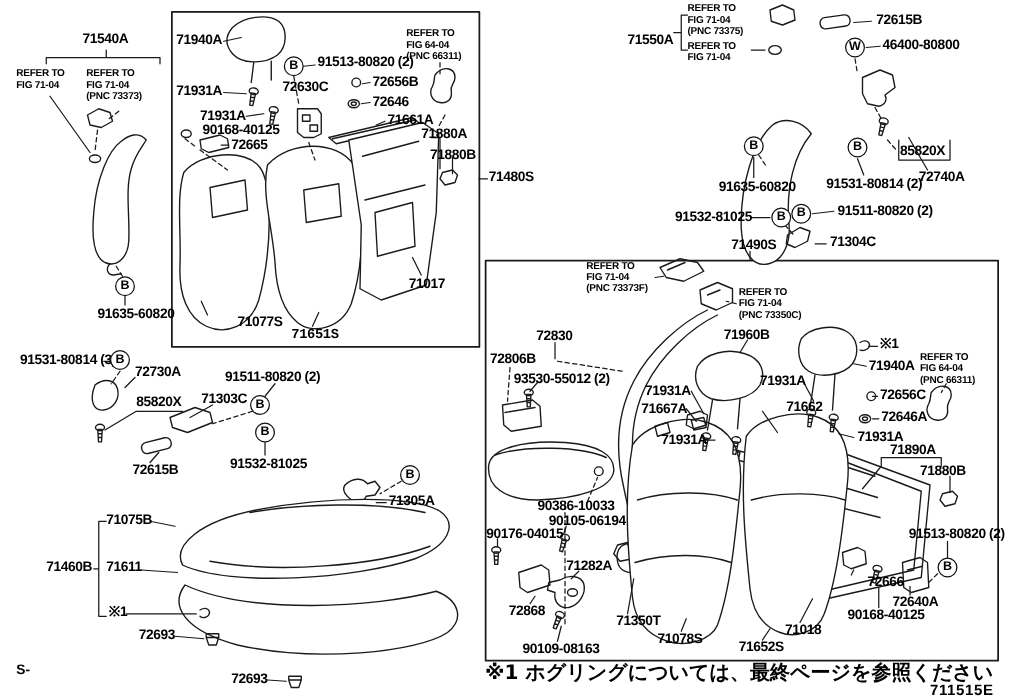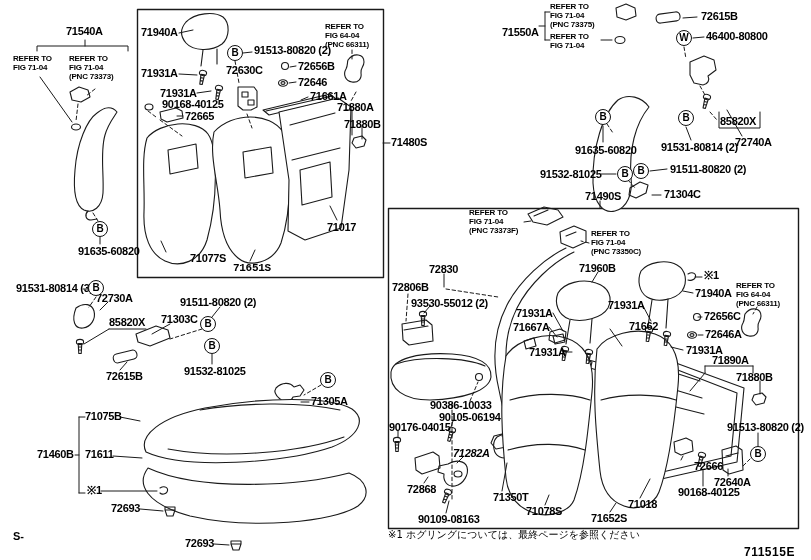--- a/index.html
+++ b/index.html
@@ -10,21 +10,21 @@
   .box{stroke-width:1.4;}
   .part{stroke-width:1.1;}
   .lead{stroke-width:1;}
   .dash{stroke-width:1;stroke-dasharray:3.5 2.6;}
   .fillw{fill:#ffffff;}
   .lbl{position:absolute;font-weight:bold;color:#000;white-space:pre;}
   .lbl.lg{font-size:11px;letter-spacing:-0.3px;line-height:1;}
   .lbl.sm{font-size:8px;line-height:1.1;letter-spacing:-0.2px;}
   .callout{position:absolute;width:14px;height:14px;border:1.7px solid #111;border-radius:50%;
            font-size:10px;font-weight:bold;text-align:center;line-height:13px;background:#fff;}
-  .footnote{position:absolute;left:388px;top:528px;font-size:10px;font-weight:normal;
+  .footnote{position:absolute;left:388px;top:528px;font-size:16px;font-weight:bold;
             font-family:"DejaVu Sans",sans-serif;}
   .docnum{position:absolute;left:744px;top:545px;font-size:12px;font-weight:bold;letter-spacing:0.5px;}
   .corner{position:absolute;left:13px;top:530px;font-size:11px;font-weight:bold;}
 </style>
 </head>
 <body>
 
 <div class="stage">
 
 <svg width="811" height="560" viewBox="0 0 811 560" xmlns="http://www.w3.org/2000/svg">
@@ -163,21 +163,21 @@
 
 <div id="label-layer">
       <div class="lbl lg" style="left: 66px; top: 26px;">71540A</div>
       <div class="lbl sm" style="left: 13px; top: 55px;">REFER TO
 FIG 71-04</div>
       <div class="lbl sm" style="left: 69px; top: 55px;">REFER TO
 FIG 71-04
 (PNC 73373)</div>
       <div class="lbl lg" style="left: 78px; top: 246px;">91635-60820</div>
       <div class="lbl lg" style="left: 16px; top: 283px;">91531-80814 (3)</div>
-      <div class="lbl lg" style="left: 96px; top: 293px;">72730A</div>
+      <div class="lbl lg" style="left: 108px; top: 293px;">72730A</div>
       <div class="lbl lg" style="left: 109px; top: 317px;">85820X</div>
       <div class="lbl lg" style="left: 106px; top: 371px;">72615B</div>
       <div class="lbl lg" style="left: 161px; top: 314px;">71303C</div>
       <div class="lbl lg" style="left: 180px; top: 297px;">91511-80820 (2)</div>
       <div class="lbl lg" style="left: 184px; top: 366px;">91532-81025</div>
       <div class="lbl lg" style="left: 311px; top: 396px;">71305A</div>
       <div class="lbl lg" style="left: 85px; top: 411px;">71075B</div>
       <div class="lbl lg" style="left: 37px; top: 449px;">71460B</div>
       <div class="lbl lg" style="left: 85px; top: 449px;">71611</div>
       <div class="lbl lg" style="left: 87px; top: 485px;">※1</div>
@@ -239,21 +239,21 @@
 FIG 64-04
 (PNC 66311)</div>
       <div class="lbl lg" style="left: 704px; top: 311px;">72656C</div>
       <div class="lbl lg" style="left: 705px; top: 329px;">72646A</div>
       <div class="lbl lg" style="left: 686px; top: 345px;">71931A</div>
       <div class="lbl lg" style="left: 712px; top: 355px;">71890A</div>
       <div class="lbl lg" style="left: 736px; top: 372px;">71880B</div>
       <div class="lbl lg" style="left: 430px; top: 400px;">90386-10033</div>
       <div class="lbl lg" style="left: 439px; top: 412px;">90105-06194</div>
       <div class="lbl lg" style="left: 389px; top: 422px;">90176-04015</div>
-      <div class="lbl lg" style="left: 453px; top: 448px; font-style: italic;">71282A</div>
+      <div class="lbl lg" style="left: 453px; top: 448px;">71282A</div>
       <div class="lbl lg" style="left: 407px; top: 484px;">72868</div>
       <div class="lbl lg" style="left: 493px; top: 492px;">71350T</div>
       <div class="lbl lg" style="left: 418px; top: 514px;">90109-08163</div>
       <div class="lbl lg" style="left: 526px; top: 506px;">71078S</div>
       <div class="lbl lg" style="left: 591px; top: 513px;">71652S</div>
       <div class="lbl lg" style="left: 628px; top: 499px;">71018</div>
       <div class="lbl lg" style="left: 667px; top: 461px; margin-left: 27px;">72666</div>
       <div class="lbl lg" style="left: 714px; top: 477px;">72640A</div>
       <div class="lbl lg" style="left: 678px; top: 487px;">90168-40125</div>
       <div class="lbl lg" style="left: 727px; top: 422px;">91513-80820 (2)</div>

